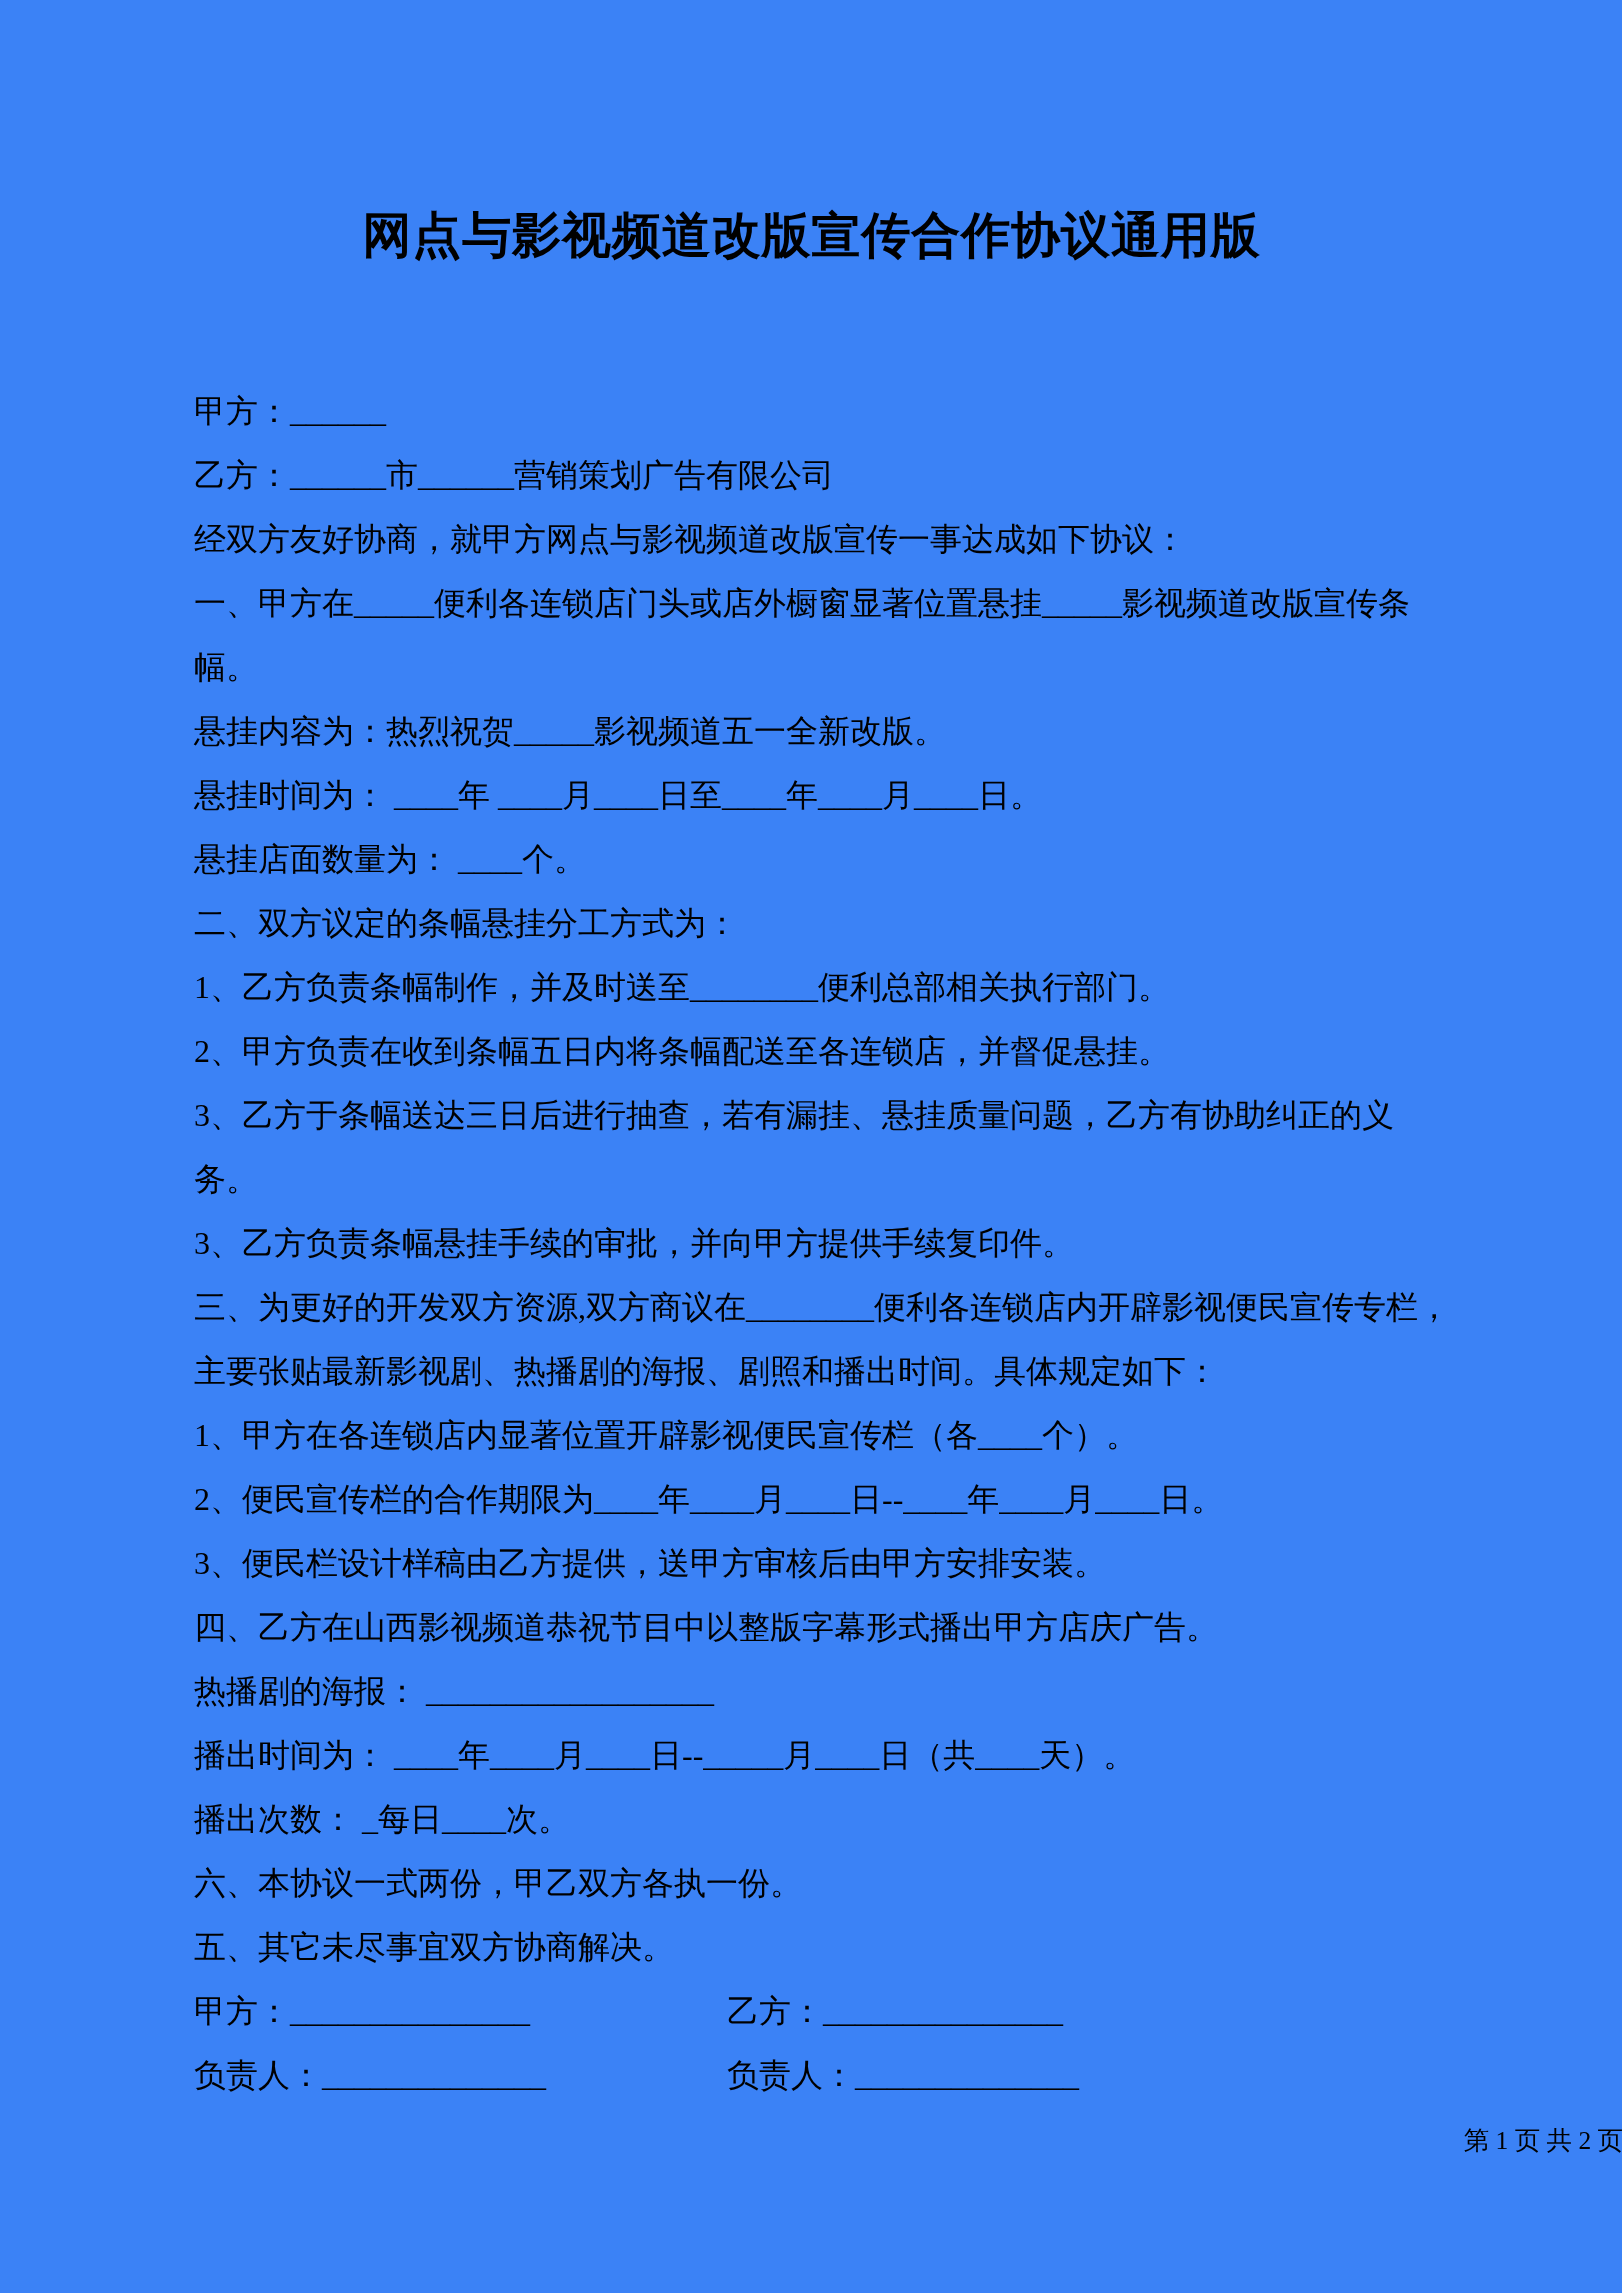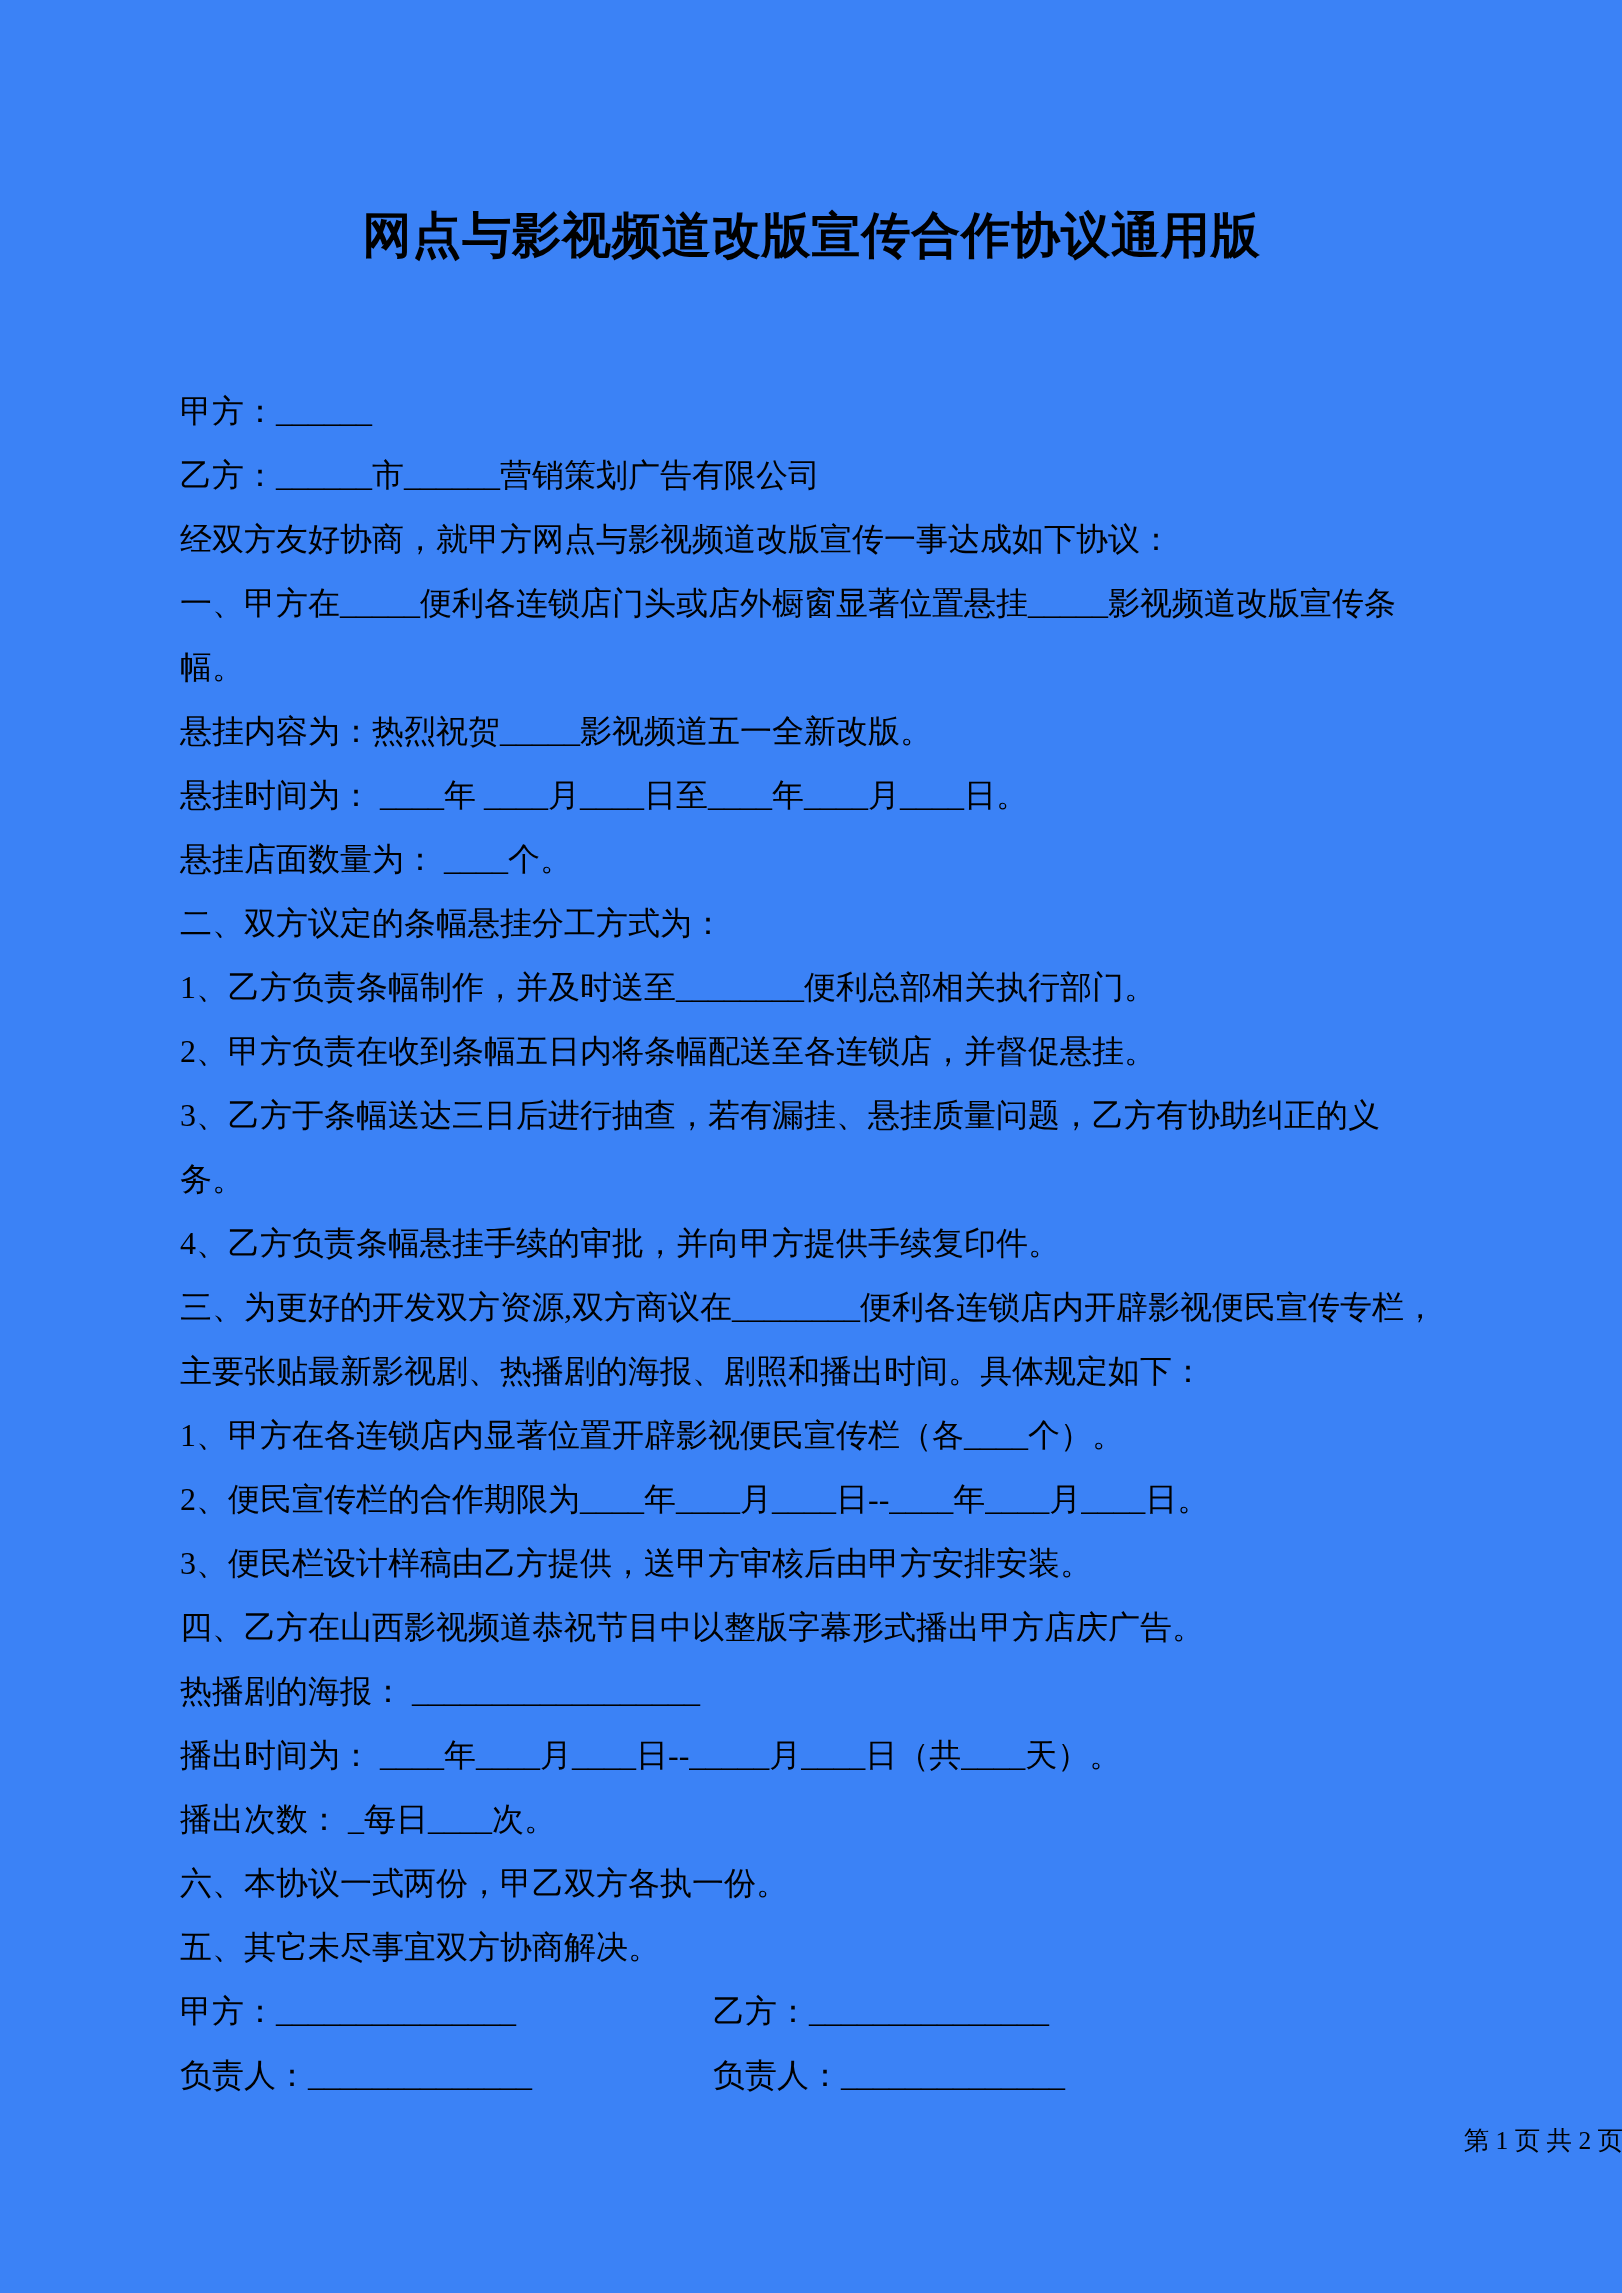--- a/index.html
+++ b/index.html
@@ -17,21 +17,21 @@
     margin:0;
     text-align:center;
     font-size:49px;
     line-height:60px;
     font-weight:bold;
     font-family:"Liberation Sans","DejaVu Sans",sans-serif;
     letter-spacing:0.9px;
   }
   .content{
     position:absolute;
-    top:379px;left:180px;
+    top:379px;left:194px;
     width:1247px;
   }
   .line{
     position:relative;
     height:64px;
     line-height:64px;
     font-size:32px;
     white-space:pre;
   }
   .col2{
@@ -58,21 +58,21 @@
       <div class="line">一、甲方在_____便利各连锁店门头或店外橱窗显著位置悬挂_____影视频道改版宣传条</div>
       <div class="line">幅。</div>
       <div class="line">悬挂内容为：热烈祝贺_____影视频道五一全新改版。</div>
       <div class="line">悬挂时间为： ____年 ____月____日至____年____月____日。</div>
       <div class="line">悬挂店面数量为： ____个。</div>
       <div class="line">二、双方议定的条幅悬挂分工方式为：</div>
       <div class="line">1、乙方负责条幅制作，并及时送至________便利总部相关执行部门。</div>
       <div class="line">2、甲方负责在收到条幅五日内将条幅配送至各连锁店，并督促悬挂。</div>
       <div class="line">3、乙方于条幅送达三日后进行抽查，若有漏挂、悬挂质量问题，乙方有协助纠正的义</div>
       <div class="line">务。</div>
-      <div class="line">4、乙方负责条幅悬挂手续的审批，并向甲方提供手续复印件。</div>
+      <div class="line">3、乙方负责条幅悬挂手续的审批，并向甲方提供手续复印件。</div>
       <div class="line">三、为更好的开发双方资源,双方商议在________便利各连锁店内开辟影视便民宣传专栏，</div>
       <div class="line">主要张贴最新影视剧、热播剧的海报、剧照和播出时间。具体规定如下：</div>
       <div class="line">1、甲方在各连锁店内显著位置开辟影视便民宣传栏（各____个）。</div>
       <div class="line">2、便民宣传栏的合作期限为____年____月____日--____年____月____日。</div>
       <div class="line">3、便民栏设计样稿由乙方提供，送甲方审核后由甲方安排安装。</div>
       <div class="line">四、乙方在山西影视频道恭祝节目中以整版字幕形式播出甲方店庆广告。</div>
       <div class="line">热播剧的海报： __________________</div>
       <div class="line">播出时间为： ____年____月____日--_____月____日（共____天）。</div>
       <div class="line">播出次数： _每日____次。</div>
       <div class="line">六、本协议一式两份，甲乙双方各执一份。</div>

